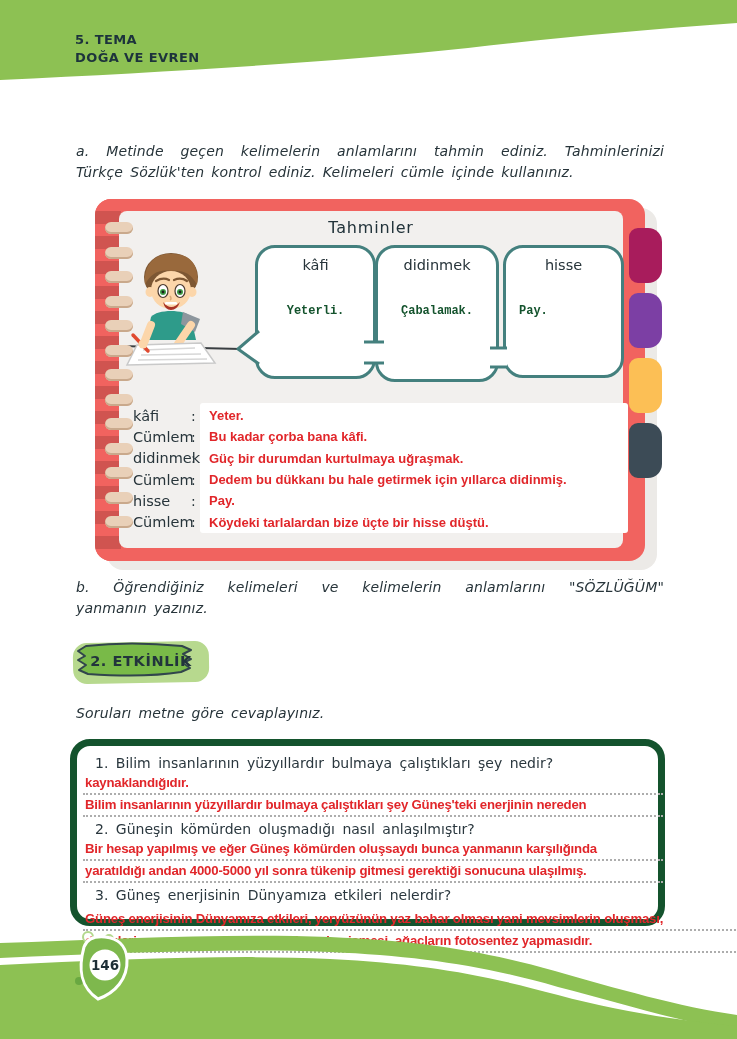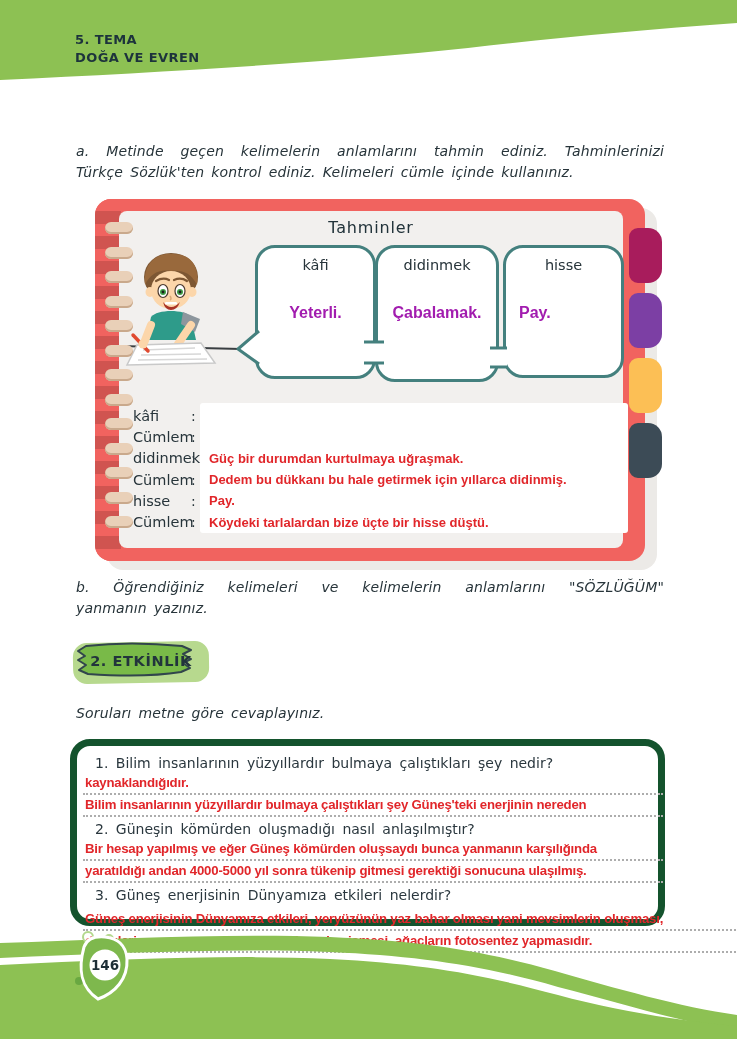--- a/index.html
+++ b/index.html
@@ -32,21 +32,21 @@
   .card{position:absolute;left:24px;top:12px;right:22px;bottom:13px;background:#f2f0ee;border-radius:8px;}
   .ring{position:absolute;left:10px;width:28px;height:12px;border-radius:7px;
         background:#e9d0b8;box-shadow:inset 0 -2px 0 #c9a98c;z-index:6;}
   .tab{position:absolute;right:-17px;width:33px;height:55px;border-radius:9px 14px 14px 9px;z-index:3;}
 
   .predict-title,.dict-title{position:absolute;left:0;right:0;text-align:center;
         font-size:16px;color:#22333a;letter-spacing:.8px;word-spacing:4px;}
   .bubble{position:absolute;background:#fff;border:3px solid #44807e;border-radius:20px;z-index:2;}
   .bubble-word{position:absolute;top:9px;left:0;right:0;text-align:center;font-size:14.5px;color:#27343a;}
   .bubble-guess{position:absolute;top:56px;left:0;right:0;
-        font-family:Liberation Sans, sans-serif;font-weight:700;font-size:16px;color:#a21caf;}
+        font-family:Liberation Mono, monospace;font-weight:700;font-size:12px;color:#14532d;}
   .scene{position:absolute;inset:0;z-index:4;pointer-events:none;}
   .boy{position:absolute;left:4px;top:36px;z-index:5;}
 
   .value-block{position:absolute;left:81px;top:192px;width:428px;height:130px;background:#fff;border-radius:3px;z-index:1;}
   .entries{position:absolute;left:14px;top:194px;width:486px;z-index:2;}
   .entry{display:flex;height:21.3px;align-items:center;}
   .e-label{width:58px;font-size:14.5px;color:#27343a;}
   .e-colon{width:10px;font-size:14px;color:#27343a;}
   .e-value{flex:1;padding-left:8px;white-space:nowrap;
            font-family:"Liberation Sans",sans-serif;font-weight:700;font-size:13px;color:#e1262a;}
@@ -161,24 +161,26 @@
       </svg>
 
       <div class="dict-title" style="top:168px;margin-top:40px;">Sözlük Anlamı</div>
 
       <div class="value-block"></div>
 
       <div class="entries">
         <div class="entry">
           <span class="e-label">kâfi</span>
           <span class="e-colon">:</span>
+          <span class="e-value">Yeter.</span>
         </div>
         <div class="entry">
           <span class="e-label">Cümlem</span>
           <span class="e-colon">:</span>
+          <span class="e-value">Bu kadar çorba bana kâfi.</span>
         </div>
         <div class="entry">
           <span class="e-label">didinmek</span>
           <span class="e-colon">:</span>
           <span class="e-value">Güç bir durumdan kurtulmaya uğraşmak.</span>
         </div>
         <div class="entry">
           <span class="e-label">Cümlem</span>
           <span class="e-colon">:</span>
           <span class="e-value">Dedem bu dükkanı bu hale getirmek için yıllarca didinmiş.</span>

